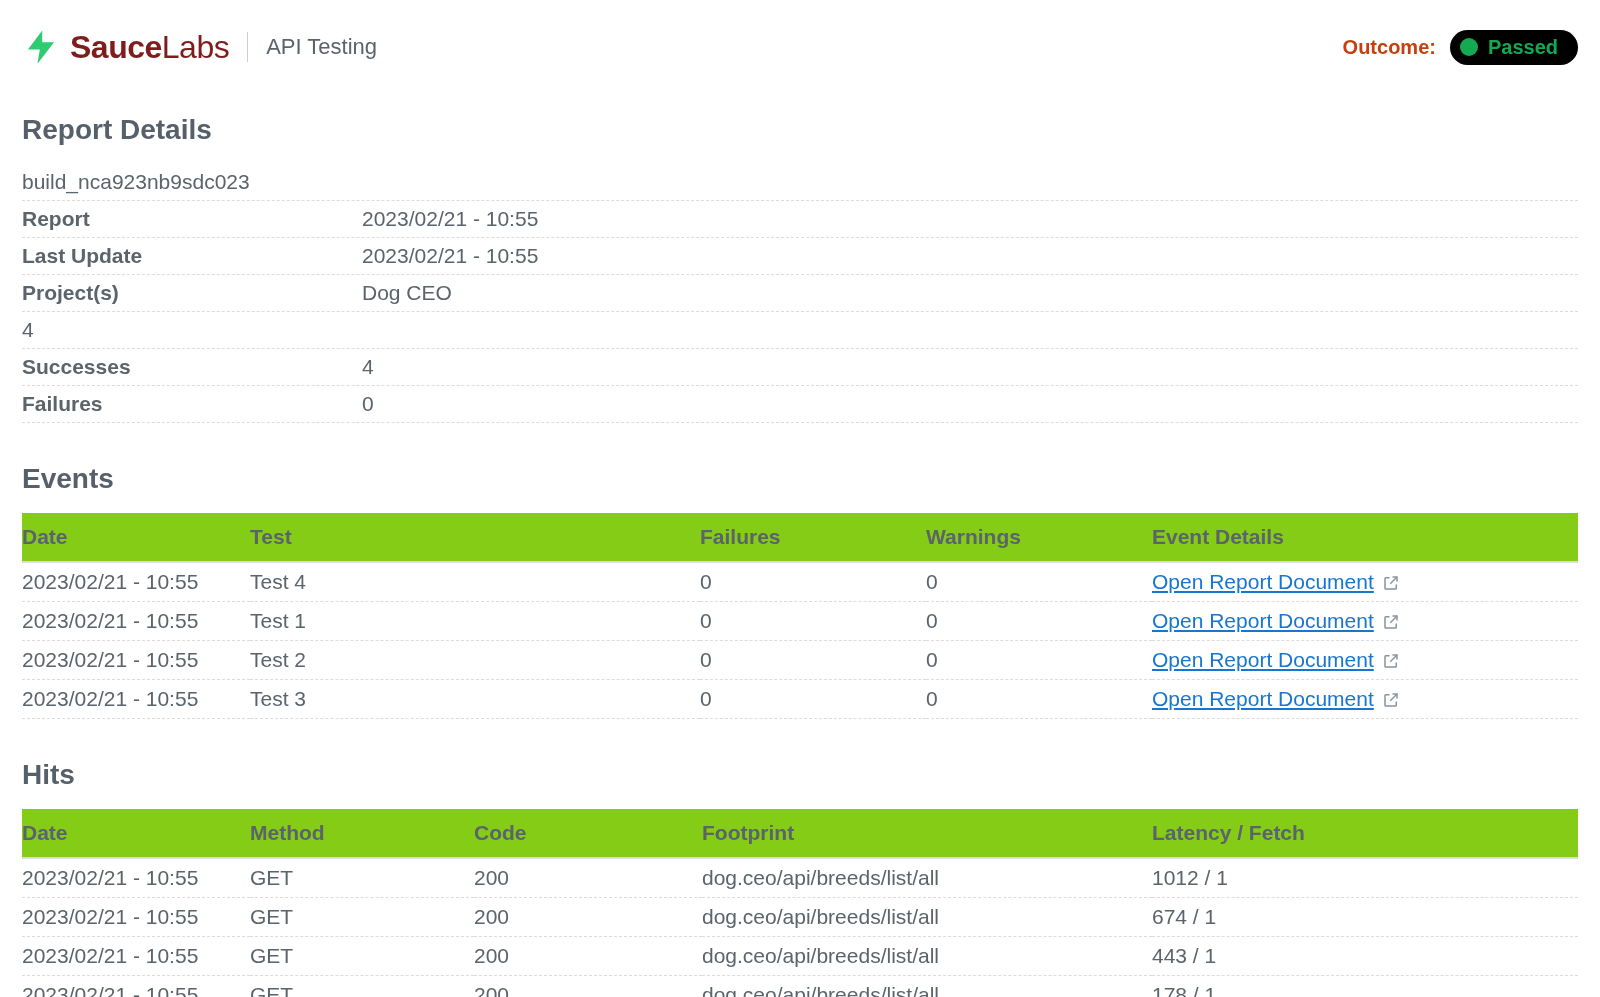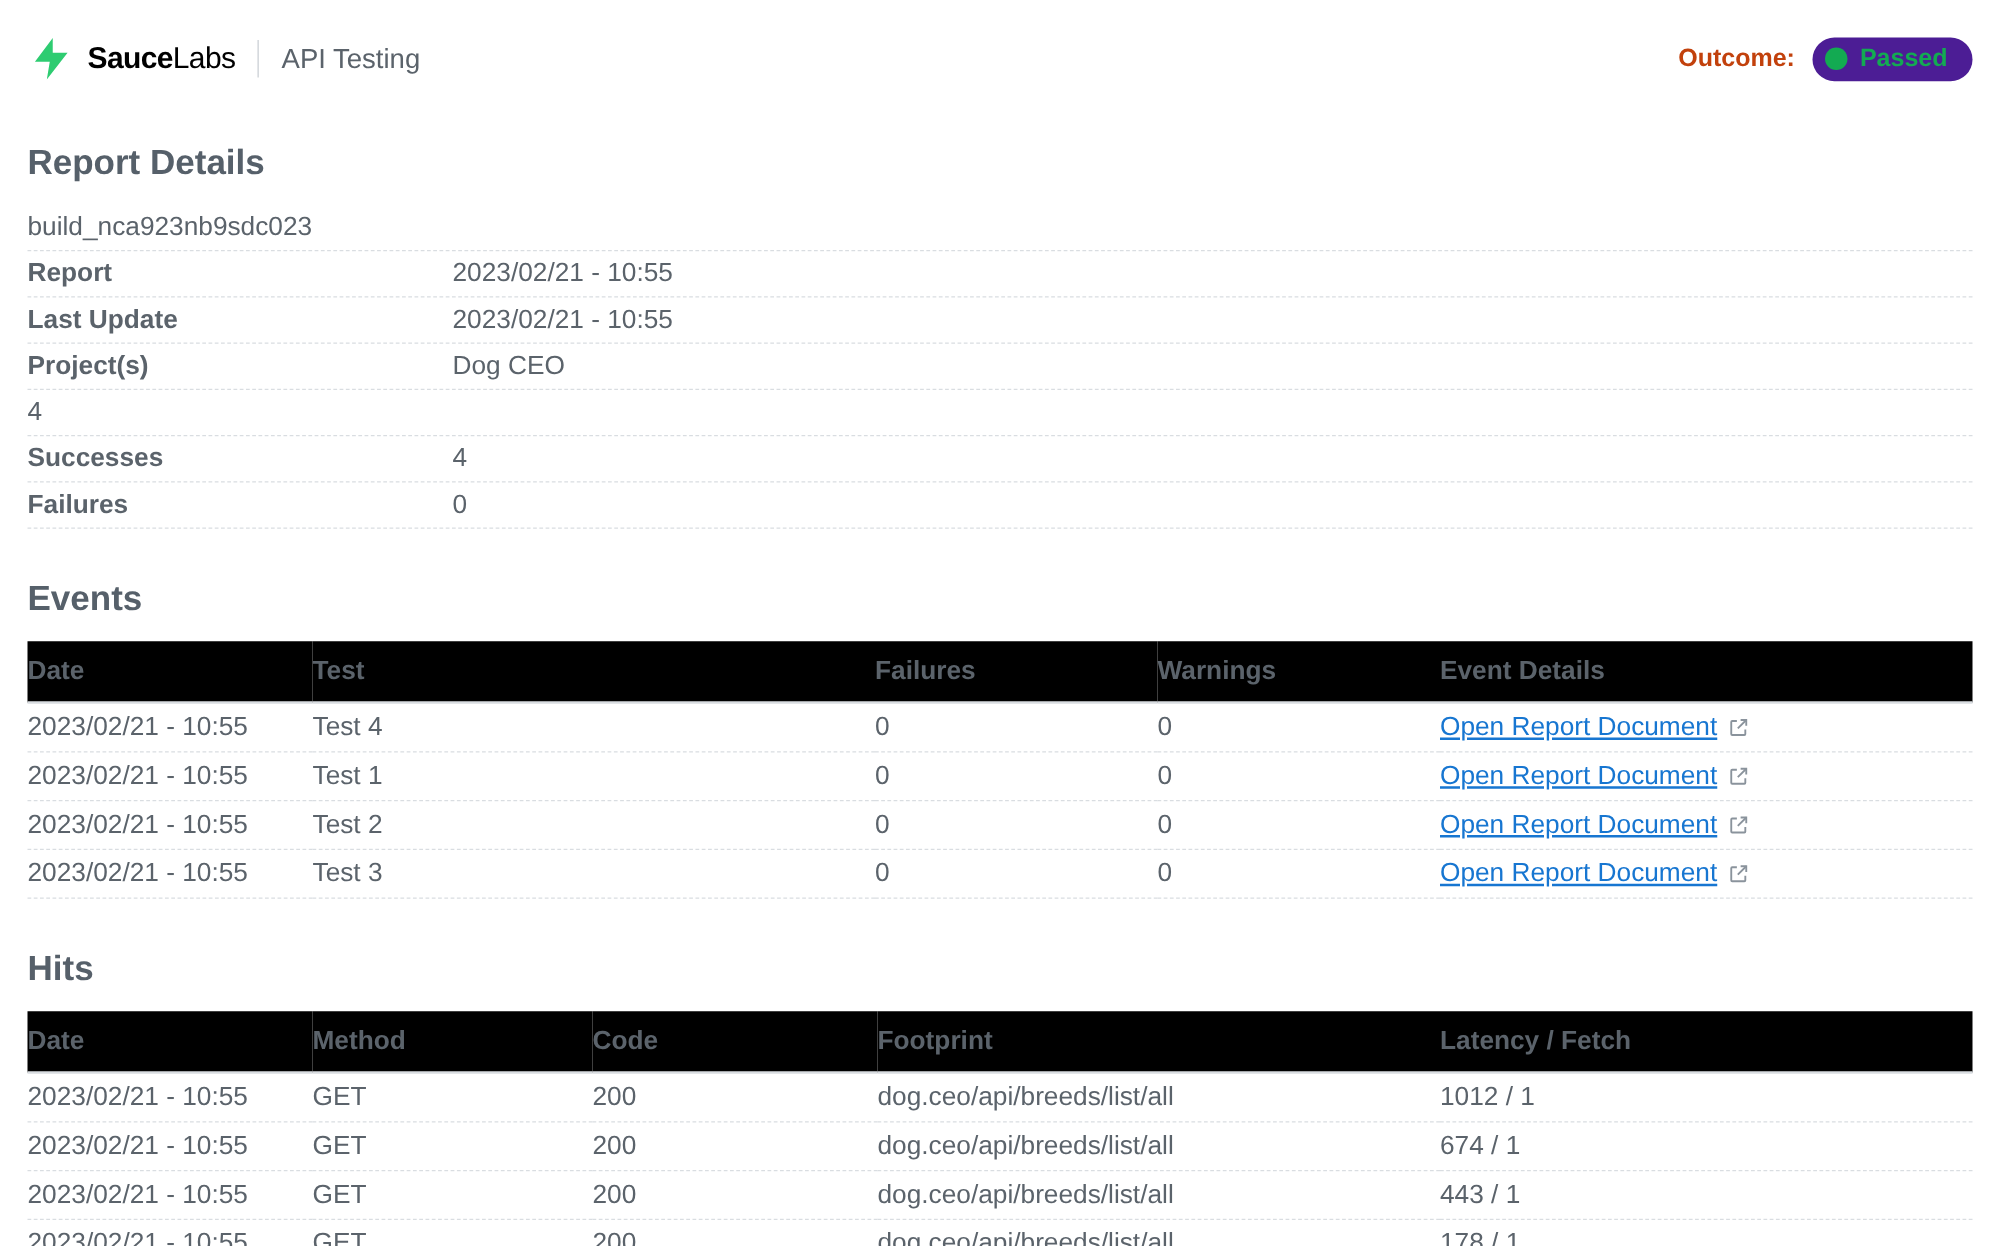--- a/index.html
+++ b/index.html
@@ -21,22 +21,22 @@
     align-items: center;
     gap: 18px;
   }
   .logo-group {
     display: flex;
     align-items: center;
     gap: 10px;
   }
   .logo-mark svg { display: block; }
   .brand-name {
-    font-size: 24px;
-    color: #000000;
+    font-size: 32px;
+    color: #7f1d1d;
     letter-spacing: -0.5px;
   }
   .brand-name .bold { font-weight: 700; }
   .brand-name .light { font-weight: 400; }
   .divider {
     width: 1px;
     height: 30px;
     background: #c9ced3;
   }
   .page-subtitle {
@@ -51,21 +51,21 @@
   }
   .outcome-label {
     font-size: 20px;
     font-weight: 600;
     color: #c2410c;
   }
   .outcome-badge {
     display: inline-flex;
     align-items: center;
     gap: 10px;
-    background: #4c1d95;
+    background: #000000;
     border-radius: 18px;
     padding: 6px 20px 6px 10px;
   }
   .outcome-dot {
     width: 18px;
     height: 18px;
     border-radius: 50%;
     background: #13aa52;
   }
   .outcome-text {
@@ -98,21 +98,21 @@
     font-size: 21px;
     font-weight: 400;
     color: #5b636b;
   }
   .data-table {
     width: 100%;
     margin-bottom: 40px;
     border-collapse: collapse;
   }
   .data-table thead tr {
-    background: #000000;
+    background: #84cc16;
   }
   .data-table th {
     text-align: left;
     font-size: 21px;
     font-weight: 700;
     color: #5b636b;
     padding: 12px 0 12px 0;
     border-bottom: 2px solid #d9dde1;
   }
   .data-table th:first-child { padding-left: 0; }

